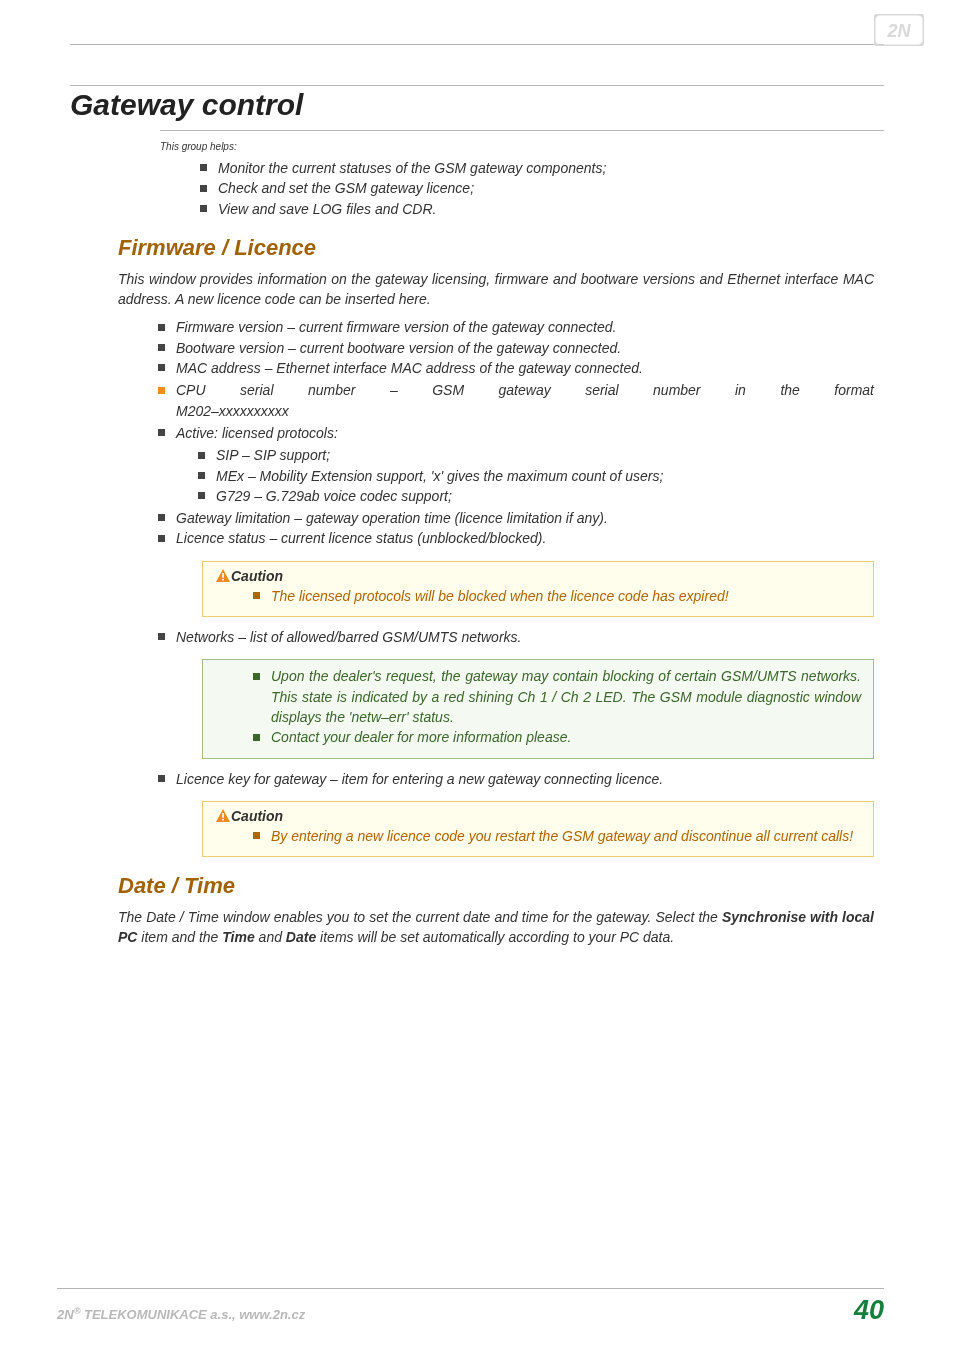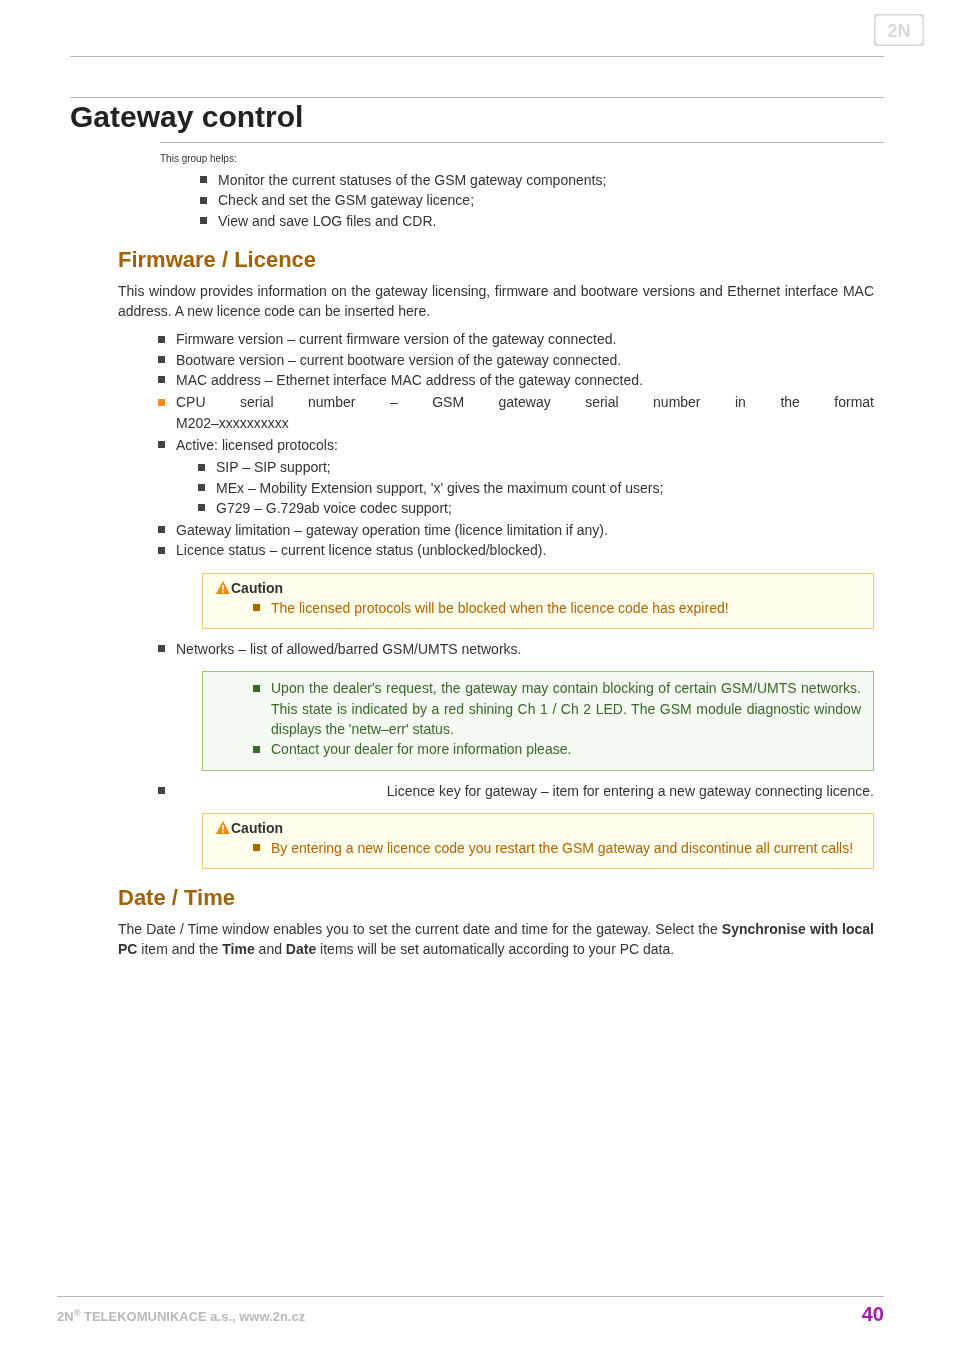--- a/index.html
+++ b/index.html
@@ -8,21 +8,22 @@
     background: #ffffff;
     font-family: Verdana, Geneva, sans-serif;
     color: #333333;
     width: 954px;
   }
   .page {
     width: 954px;
     min-height: 1350px;
     position: relative;
     box-sizing: border-box;
-    padding: 26px 70px 0 70px;
+    padding: 14px 70px 0 70px;
+    font-style: italic;
   }
   .logo {
     position: absolute;
     top: 14px;
     right: 30px;
   }
   .header-rule {
     border: none;
     border-top: 1px solid #b5b5b5;
     margin: 30px 0 40px 0;
@@ -170,23 +171,23 @@
     font-size: 13px;
   }
   .footer-left {
     color: #b9b9b9;
     font-weight: bold;
   }
   .footer-left sup {
     font-size: 0.7em;
   }
   .footer-right {
-    color: #a21caf;
-    font-weight: bold;
-    font-size: 20px;
+    color: #15803d;
+    font-weight: bold;
+    font-size: 27px;
   }
   .sp-just {
     text-align: justify;
     text-align-last: justify;
   }
 </style>
 </head>
 <body>
 
 <div class="page">
@@ -266,21 +267,21 @@
       </ul>
     </div>
 
     <div class="callout tip">
       <ul class="square justify">
         <li>Upon the dealer's request, the gateway may contain blocking of certain GSM/UMTS networks. This state is indicated by a red shining Ch 1 / Ch 2 LED. The GSM module diagnostic window displays the 'netw–err' status.</li>
         <li>Contact your dealer for more information please.</li>
       </ul>
     </div>
 
-    <div style="margin-left:40px;text-align:right;">
+    <div style="margin-left:40px;">
       <ul class="square">
         <li>Licence key for gateway – item for entering a new gateway connecting licence.</li>
       </ul>
     </div>
 
     <div class="callout caution">
       <div class="callout-header">
         <svg width="16" height="16" viewBox="0 0 16 16">
           <path d="M8 1 L15 14 L1 14 Z" fill="#e98c1a"></path>
           <rect x="7.2" y="5" width="1.6" height="5" fill="#fff"></rect>

